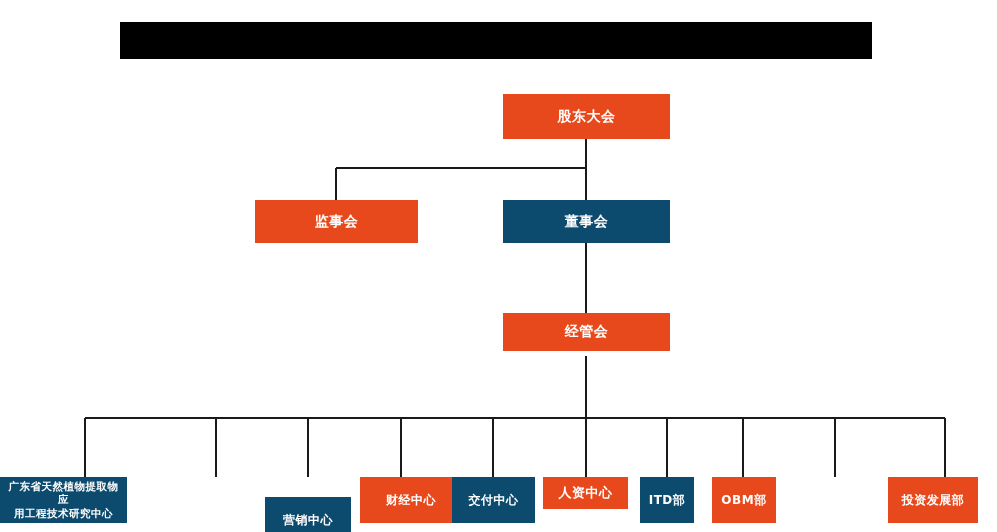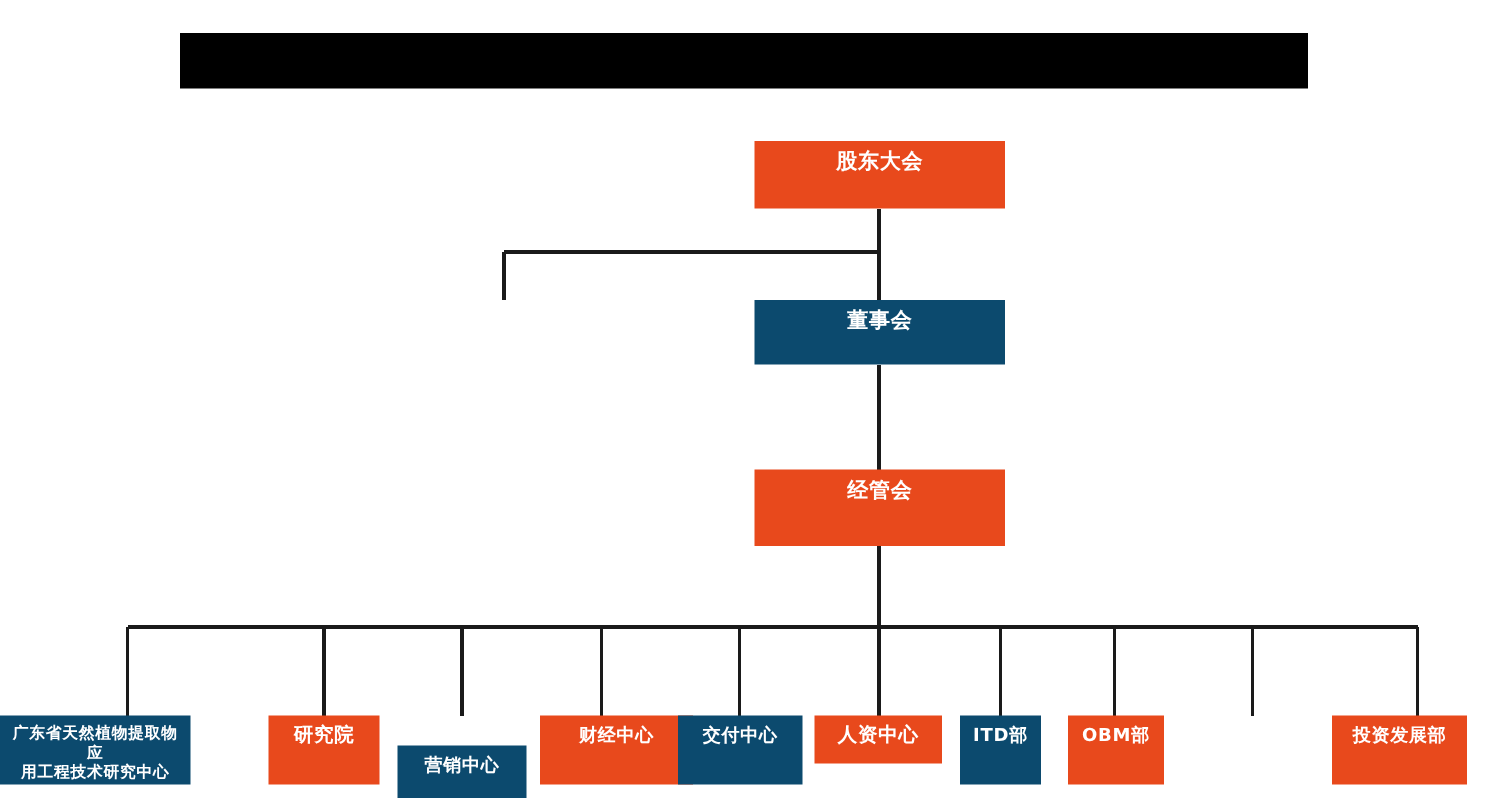--- a/index.html
+++ b/index.html
@@ -48,21 +48,21 @@
     width: 997px;
     height: 532px;
     pointer-events: none;
   }
 
   
   .node {
     position: absolute;
     box-sizing: border-box;
     display: flex;
-    align-items: flex-start;
+    align-items: center;
     justify-content: center;
     text-align: center;
     color: #ffffff;
     font-weight: bold;
     letter-spacing: 0.5px;
     line-height: 1.25;
     padding: 6px 4px;
     user-select: none;
   }
   .node.fill-dark  { background: #E8491C; }
@@ -109,37 +109,37 @@
       <line x1="743" y1="418" x2="743" y2="477"></line>
       <line x1="835" y1="418" x2="835" y2="477"></line>
       <line x1="945" y1="418" x2="945" y2="477"></line>
     </g>
   </svg>
 
   <div class="node fill-dark size-lg" style="left:503px; top:94px; width:167px; height:45px;">
     <span class="label">股东大会</span>
   </div>
 
+  <div class="node fill-dark size-lg" style="left:255px; top:200px; width:163px; height:43px;">
+    <span class="label">监事会</span>
+  </div>
 
   <div class="node fill-light size-lg" style="left:503px; top:200px; width:167px; height:43px;">
     <span class="label">董事会</span>
   </div>
 
-  <div class="node fill-dark size-lg" style="left:503px; top:313px; width:167px; height:51px;">
+  <div class="node fill-dark size-lg" style="left:503px; top:313px; width:167px; height:38px;">
     <span class="label">经管会</span>
   </div>
 
   <div class="node fill-light size-xxs" style="left:0px; top:477px; width:127px; height:46px;">
     <span class="label">广东省天然植物提取物应
 用工程技术研究中心</span>
   </div>
 
-  <div class="node fill-dark size-md" style="left:179px; top:477px; width:74px; height:46px;">
-    <span class="label">研究院</span>
-  </div>
 
   <div class="node fill-light size-sm" style="left:265px; top:453px; width:86px; height:46px;margin-top:44px;">
     <span class="label">营销中心</span>
   </div>
 
   <div class="node fill-dark size-sm" style="left:360px; top:477px; width:102px; height:46px;">
     <span class="label">财经中心</span>
   </div>
 
   <div class="node fill-light size-sm" style="left:452px; top:477px; width:83px; height:46px;">

